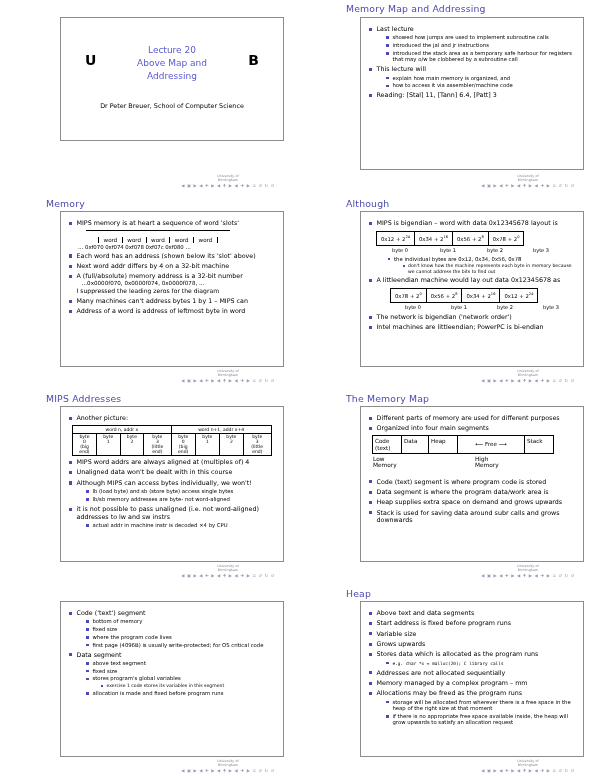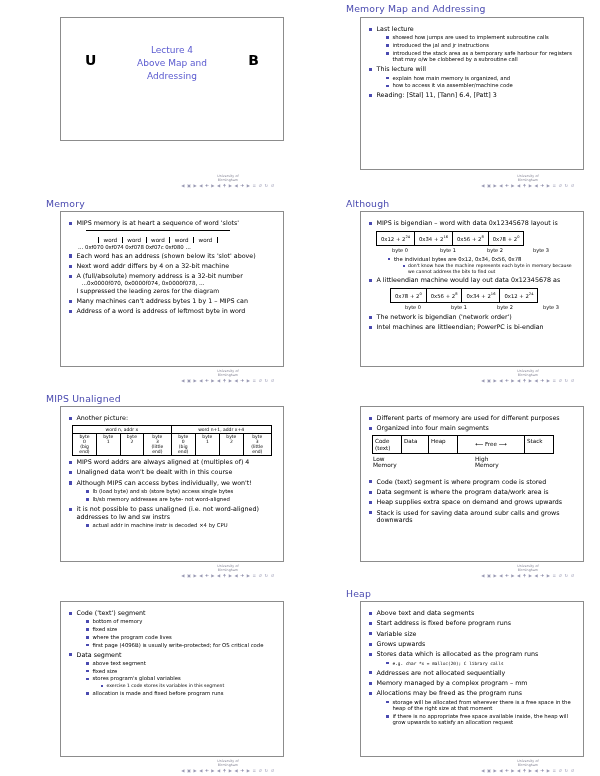--- a/index.html
+++ b/index.html
@@ -96,25 +96,26 @@
 </head>
 <body>
 
 <div class="page">
 
   <div class="slide col-l row-0">
     <div class="titleslide">
       <div class="ts-big ts-u">U</div>
       <div class="ts-big ts-b">B</div>
       <div class="ts-head">
-        <div>Lecture 4</div>
+        <div>Lecture 20</div>
         <div>Above Map and</div>
         <div>Addressing</div>
       </div>
       <div class="ts-sub">
+        <div>Dr Peter Breuer, School of Computer Science</div>
       </div>
     </div>
     <div class="footer">
       <div class="uni">University of</div>
       <div class="uni">Birmingham</div>
       <div class="nav">◀ ▣ ▶ ◀ 🠈 ▶ ◀ 🠉 ▶ ◀ 🠊 ▶   ≡   ↺ ↻ ↺</div>
     </div>
   </div>
 
   <div class="slide col-r row-0">
@@ -255,21 +256,21 @@
       </div>
     </div>
     <div class="footer">
       <div class="uni">University of</div>
       <div class="uni">Birmingham</div>
       <div class="nav">◀ ▣ ▶ ◀ 🠈 ▶ ◀ 🠉 ▶ ◀ 🠊 ▶   ≡   ↺ ↻ ↺</div>
     </div>
   </div>
 
   <div class="slide col-l row-2">
-    <div class="slide-title">MIPS Unaligned</div>
+    <div class="slide-title">MIPS Addresses</div>
     <div class="frame tall">
       <div class="frame-inner">
         <ul class="l1">
           <li><span>Another picture:</span></li>
         </ul>
         <table class="bytetab">
           <tbody>
               <tr>
             <td class="hdr" colspan="4">word n, addr x</td>
             <td class="hdr" colspan="4">word n+1, addr x+4</td>
@@ -346,20 +347,21 @@
       </div>
     </div>
     <div class="footer">
       <div class="uni">University of</div>
       <div class="uni">Birmingham</div>
       <div class="nav">◀ ▣ ▶ ◀ 🠈 ▶ ◀ 🠉 ▶ ◀ 🠊 ▶   ≡   ↺ ↻ ↺</div>
     </div>
   </div>
 
   <div class="slide col-r row-2">
+    <div class="slide-title">The Memory Map</div>
     <div class="frame tall">
       <div class="frame-inner">
         <ul class="l1">
           <li><span>Different parts of memory are used for different purposes</span></li>
           <li><span>Organized into four main segments</span></li>
         </ul>
         <table class="maptab">
           <tbody>
               <tr>
             <td style="width:24px">Code (text)</td>

